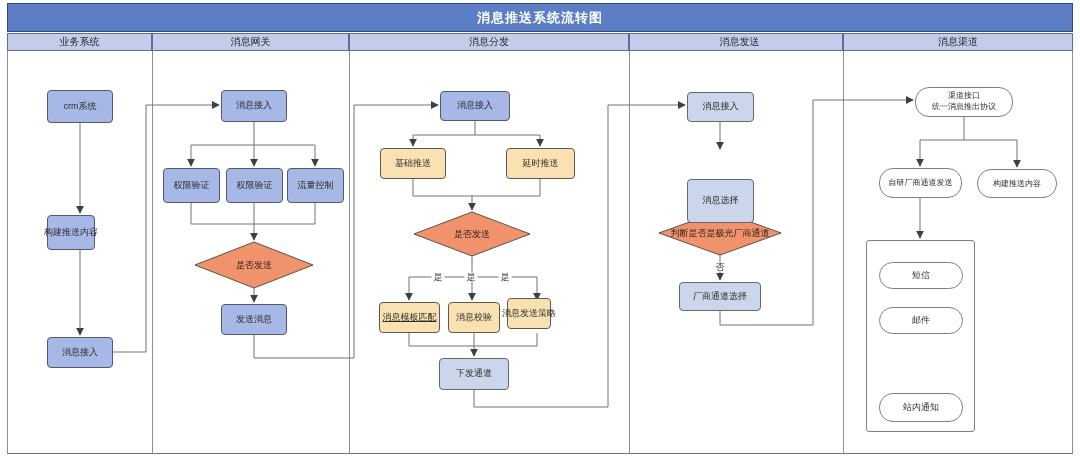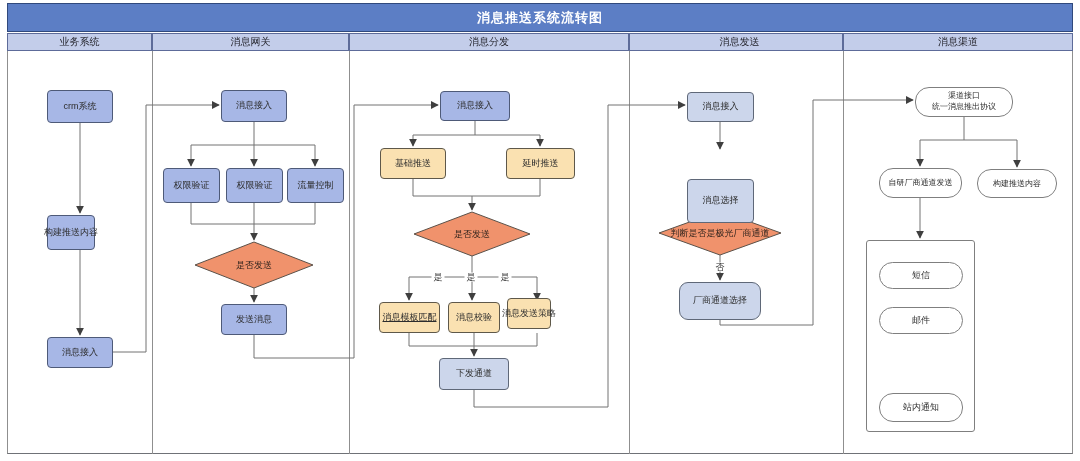--- a/index.html
+++ b/index.html
@@ -129,21 +129,21 @@
   <div class="edge-label" style="left:505px;top:277px;">是</div>
   <div class="box yellow" style="left:379px;top:302px;width:61px;height:31px;text-decoration:underline;">消息模板匹配</div>
   <div class="box yellow" style="left:448px;top:302px;width:52px;height:31px;">消息校验</div>
   <div class="box yellow" style="left:507px;top:298px;width:44px;height:31px;">消息发送策略</div>
   <div class="box light" style="left:439px;top:358px;width:70px;height:32px;">下发通道</div>
 
   <div class="box light" style="left:687px;top:92px;width:67px;height:30px;">消息接入</div>
   <div class="box light" style="left:687px;top:151px;width:67px;height:44px;margin-top:28px;">消息选择</div>
   <div class="diamond-label" style="left:720px;top:233px;">判断是否是极光厂商通道</div>
   <div class="edge-label" style="left:720px;top:267px;">否</div>
-  <div class="box light" style="left:679px;top:282px;width:82px;height:38px;border-radius:9px;">厂商通道选择</div>
+  <div class="box light" style="left:679px;top:282px;width:82px;height:29px;">厂商通道选择</div>
 
   <div class="box white two-line" style="left:915px;top:87px;width:98px;height:30px;">
     <span>渠道接口</span>
     <span>统一消息推出协议</span>
   </div>
   <div class="box white" style="left:879px;top:168px;width:83px;height:30px;font-size:8px;">自研厂商通道发送</div>
   <div class="box white" style="left:977px;top:169px;width:80px;height:29px;font-size:8px;">构建推送内容</div>
   <div class="container-box" style="left:866px;top:240px;width:109px;height:192px;"></div>
   <div class="box white" style="left:879px;top:262px;width:84px;height:27px;">短信</div>
   <div class="box white" style="left:879px;top:307px;width:84px;height:27px;">邮件</div>

